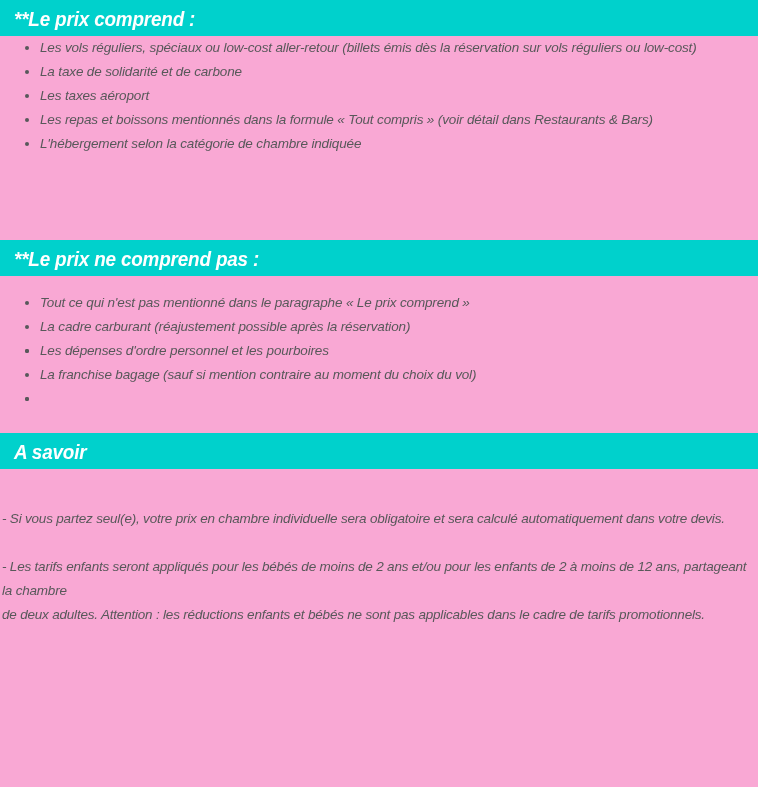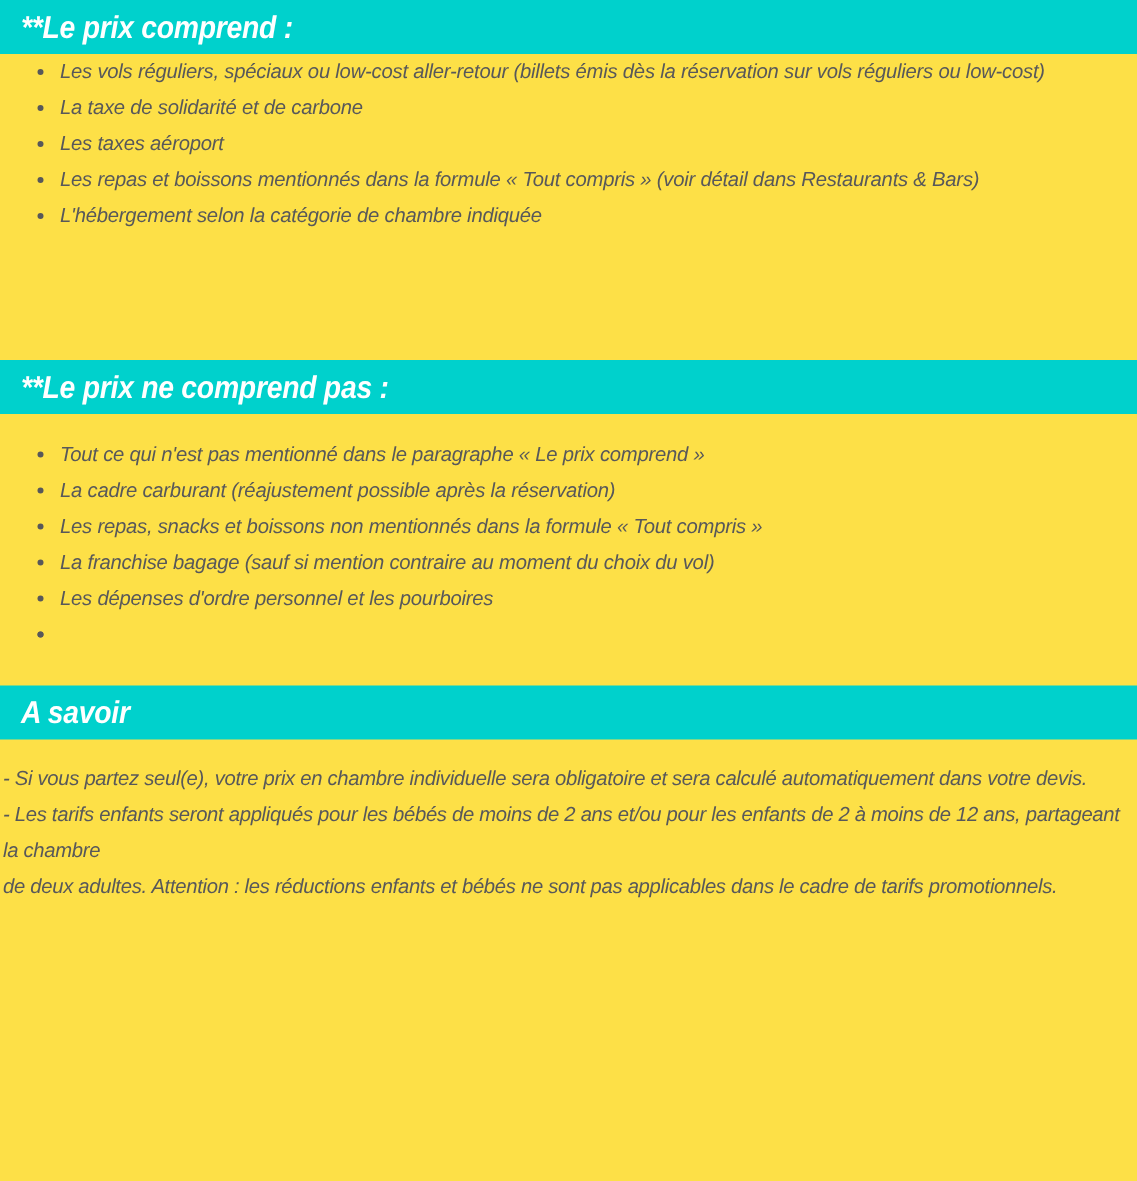--- a/index.html
+++ b/index.html
@@ -11,21 +11,21 @@
     width: 758px;
     height: 787px;
     overflow: hidden;
     font-family: "Liberation Sans", sans-serif;
     color: #58585a;
   }
   .page {
     position: relative;
     width: 758px;
     height: 787px;
-    background: #fde047;
+    background: #f9a8d4;
   }
 
   
   .section-header {
     background: #00d1cc;
     height: 36px;
     width: 100%;
     box-sizing: border-box;
     display: flex;
     align-items: center;
@@ -87,20 +87,21 @@
   .note-line {
     font-style: italic;
     font-size: 13.5px;
     line-height: 24px;
     color: #58585a;
     letter-spacing: -0.2px;
     white-space: nowrap;
   }
   .note-line.wrapped {
     white-space: normal;
+    margin-top: 24px;
   }
 </style>
 </head>
 <body>
 
 <div class="page">
 
   <div class="section-header">
     <span class="section-title">**Le prix comprend :</span>
   </div>
@@ -138,29 +139,28 @@
     <li class="bullet-item">
       <span class="bullet-dot"></span>
       <span>Tout ce qui n'est pas mentionné dans le paragraphe « Le prix comprend »</span>
     </li>
     <li class="bullet-item">
       <span class="bullet-dot"></span>
       <span>La cadre carburant (réajustement possible après la réservation)</span>
     </li>
     <li class="bullet-item">
       <span class="bullet-dot"></span>
-      <span>Les repas, snacks et boissons non mentionnés dans la formule « Tout compris »</span>
+    </li>
+    <li class="bullet-item">
+      <span class="bullet-dot"></span>
+      <span>Les dépenses d'ordre personnel et les pourboires</span>
     </li>
     <li class="bullet-item">
       <span class="bullet-dot"></span>
       <span>La franchise bagage (sauf si mention contraire au moment du choix du vol)</span>
-    </li>
-    <li class="bullet-item">
-      <span class="bullet-dot"></span>
-      <span>Les dépenses d'ordre personnel et les pourboires</span>
     </li>
     <li class="bullet-item">
       <span class="bullet-dot"></span>
     </li>
     <li class="bullet-item">
       <span class="bullet-dot"></span>
     </li>
   </ul>
 
   <div class="gap-after-excluded"></div>

